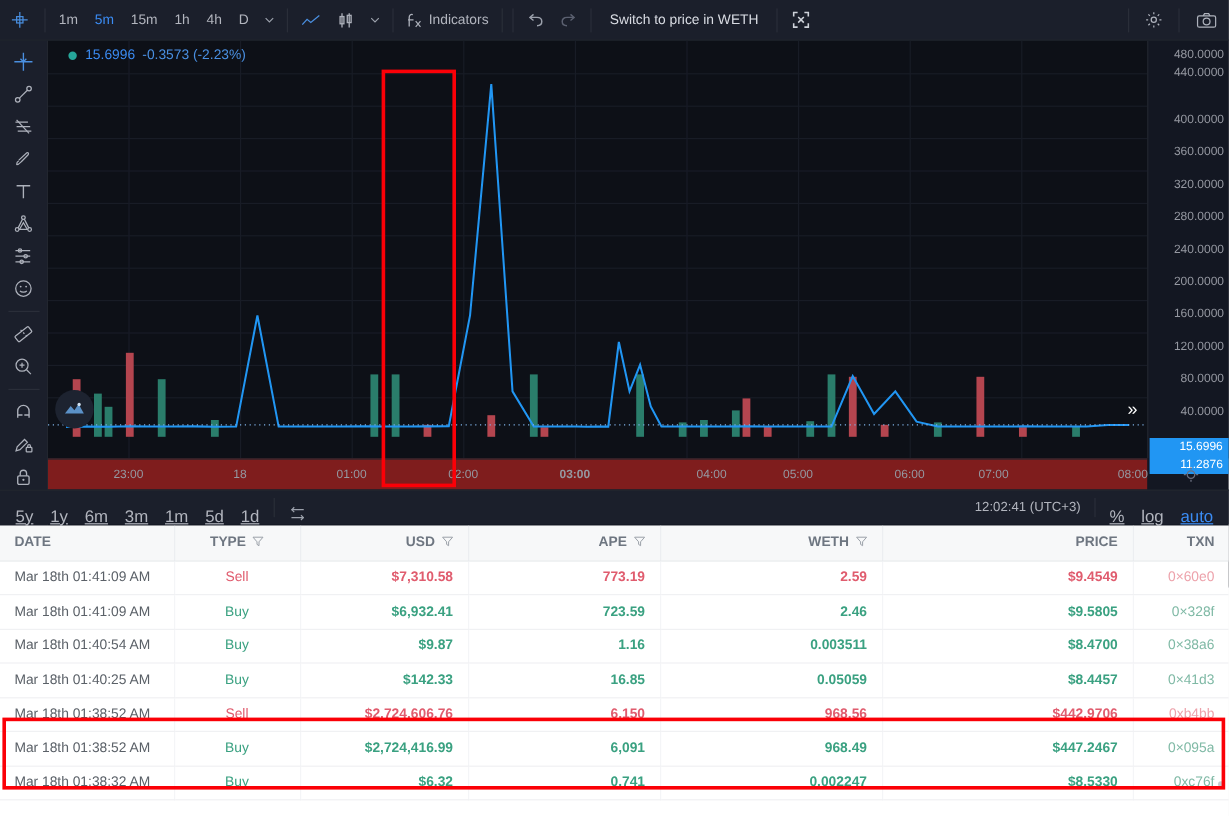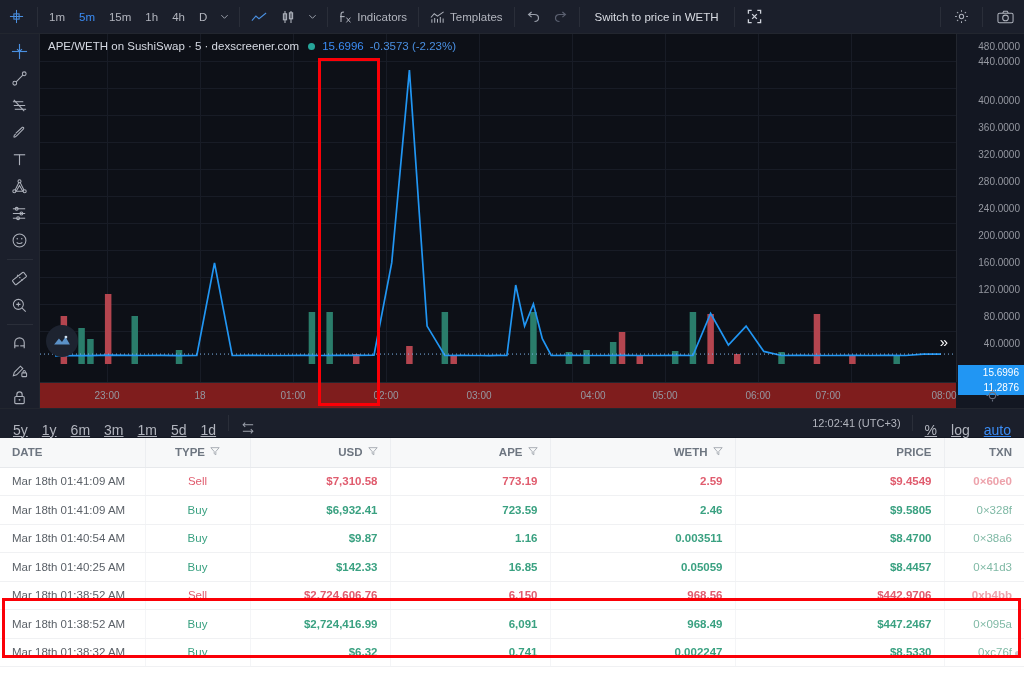--- a/index.html
+++ b/index.html
@@ -139,21 +139,21 @@
   .c-left { text-align: left; }
   .c-right { text-align: right; }
   .c-center { text-align: center; }
   .th-flex { display: flex; align-items: center; gap: 5px; }
   .th-flex.r { justify-content: flex-end; }
   .th-flex.c { justify-content: center; }
   .date-cell { color: #5b6168; }
   .buy { color: #3aa181; font-weight: bold; }
   .sell { color: #e05c6e; font-weight: bold; }
   .txn-buy { color: #7fb9a5; font-weight: normal; }
-  .txn-sell { color: #eda2ab; font-weight: bold; }
+  .txn-sell { color: #eda2ab; font-weight: normal; }
   .type-buy { color: #3aa181; font-weight: normal; }
   .type-sell { color: #e05c6e; font-weight: normal; }
 
   .table-red-box {
     position: absolute; left: 2px; right: 3px; border: 3px solid #fb0007;
     pointer-events: none; z-index: 9;
   }
   .scroll-dot {
     position: absolute; right: 4px; top: 213px; width: 5px; height: 5px;
     border-radius: 50%; background: #c9ccd1;
@@ -239,33 +239,20 @@
             <path d="M2 12 V4.5 C2 2.7 3.2 1.6 5 2.2"></path>
               <line x1="1" y1="6.6" x2="5.6" y2="6.6"></line>
             <path d="M7.4 7.6 L11.4 12.4 M11.4 7.6 L7.4 12.4" stroke-width="1"></path>
           </svg>
         </span>
         <span class="tb-label">Indicators</span>
       </div>
 
       <div class="tb-sep"></div>
 
-      <div class="tb-item">
-        <span class="tb-icon">
-          <svg width="15" height="14" viewBox="0 0 16 14" fill="none" stroke="#adb1bb" stroke-width="1.1">
-            <path d="M1 7.5 L4.5 3.5 L8 6 L14.5 1.5"></path>
-            <line x1="2" y1="13" x2="2" y2="9.5"></line>
-              <line x1="5" y1="13" x2="5" y2="8"></line>
-            <line x1="8" y1="13" x2="8" y2="9"></line>
-              <line x1="11" y1="13" x2="11" y2="7"></line>
-              <line x1="14" y1="13" x2="14" y2="8.5"></line>
-          </svg>
-        </span>
-        <span class="tb-label">Templates</span>
-      </div>
 
       <div class="tb-sep"></div>
 
       <div class="tb-item" style="padding:0 7px;">
         <span class="tb-icon">
           <svg width="14" height="12" viewBox="0 0 14 12" fill="none" stroke="#9ba0ab" stroke-width="1.2">
             <path d="M3 3.5 H8.5 C11 3.5 12.5 5 12.5 7 C12.5 9 11 10.5 8.5 10.5"></path>
             <path d="M5.6 1 L2.6 3.6 L5.6 6.1"></path>
           </svg>
         </span>
@@ -451,21 +438,20 @@
       <div class="grid-line-v" style="left:253px;"></div>
       <div class="grid-line-v" style="left:346px;"></div>
       <div class="grid-line-v" style="left:439px;"></div>
       <div class="grid-line-v" style="left:532px;"></div>
       <div class="grid-line-v" style="left:625px;"></div>
       <div class="grid-line-v" style="left:718px;"></div>
       <div class="grid-line-v" style="left:811px;"></div>
 
       <div class="legend">
         <div class="legend-row1">
-          <span class="lg-title">APE/WETH on SushiSwap · 5 · dexscreener.com</span>
           <span class="lg-dot"></span>
           <span class="lg-price">15.6996</span>
           <span class="lg-chg">-0.3573 (-2.23%)</span>
         </div>
       </div>
 
       <svg id="plot" width="916" height="348" viewBox="0 0 916 348" style="position:absolute;left:0;top:0;">
           <rect x="20.61" y="282" width="6.5" height="48" fill="#b4454f"></rect>
           <rect x="38.33" y="294" width="6.5" height="36" fill="#2a7d6b"></rect>
           <rect x="47.19" y="305" width="6.5" height="25" fill="#2a7d6b"></rect>
@@ -521,21 +507,21 @@
       <div class="pa-tick" style="top:309px;">40.0000</div>
       <div class="pa-badge" style="top:331px;">15.6996</div>
       <div class="pa-badge" style="top:346px;">11.2876</div>
     </div>
 
     <div class="time-axis">
       <div class="ta-tick" style="left:67px;">23:00</div>
       <div class="ta-tick" style="left:160px;">18</div>
       <div class="ta-tick" style="left:253px;">01:00</div>
       <div class="ta-tick" style="left:346px;">02:00</div>
-      <div class="ta-tick" style="left:439px;">03:00</div>
+      <div class="ta-tick" style="left:439px;font-weight:bold;">03:00</div>
       <div class="ta-tick" style="left:532px;padding-left:42px;">04:00</div>
       <div class="ta-tick" style="left:625px;">05:00</div>
       <div class="ta-tick" style="left:718px;">06:00</div>
       <div class="ta-tick" style="left:788px;">07:00</div>
       <div class="ta-tick" style="left:904px;">08:00</div>
     </div>
 
     <div style="position:absolute;right:20px;top:383px;width:24px;height:24px;display:flex;align-items:center;justify-content:center;">
       <svg width="13" height="13" viewBox="0 0 14 14" fill="none" stroke="#6b7080" stroke-width="1.2">
         <circle cx="7" cy="7" r="3.4"></circle>

